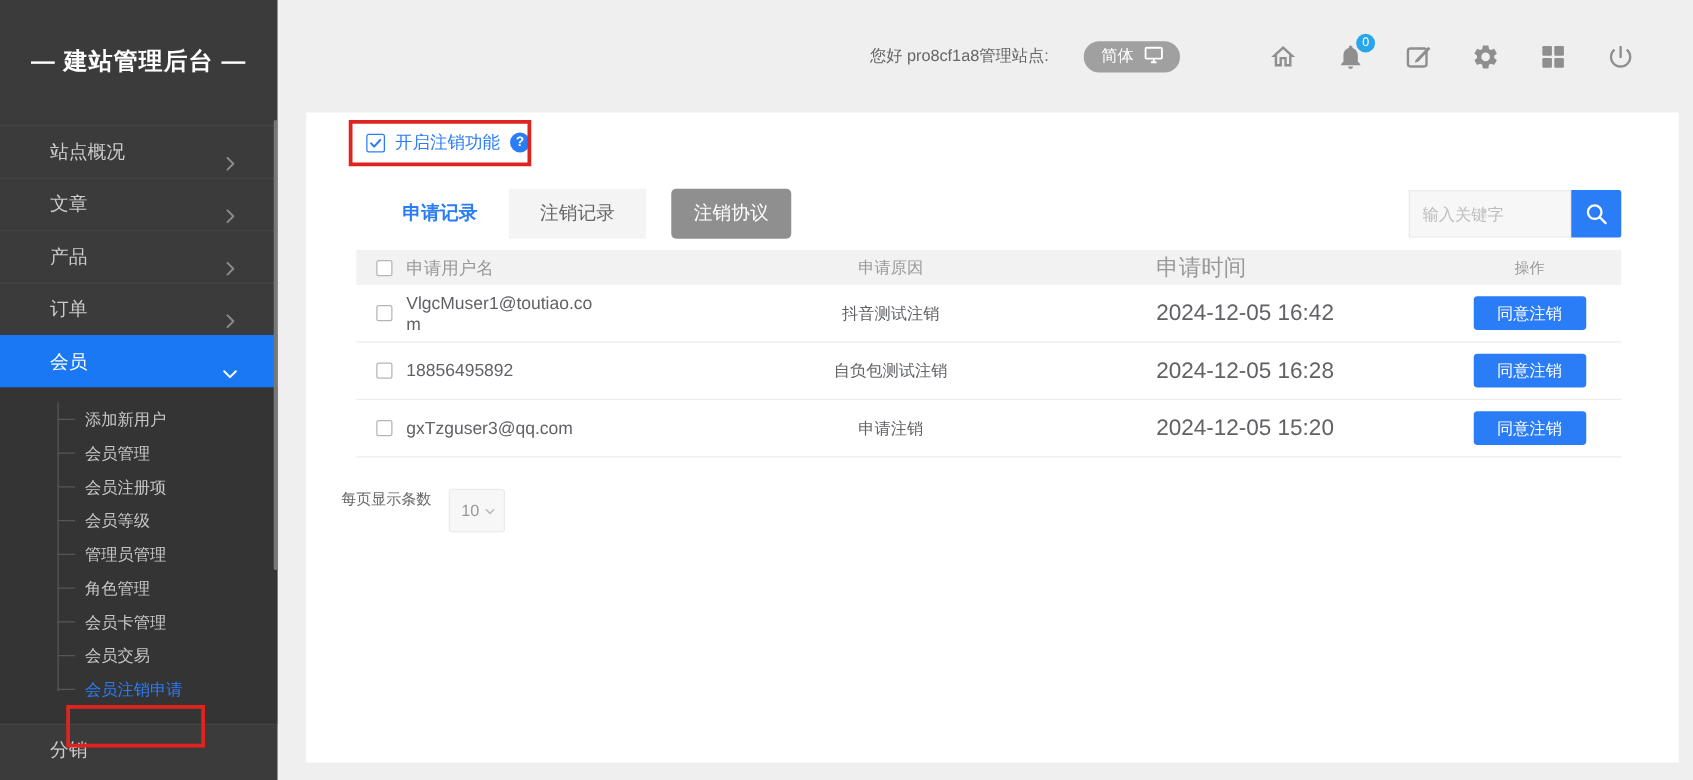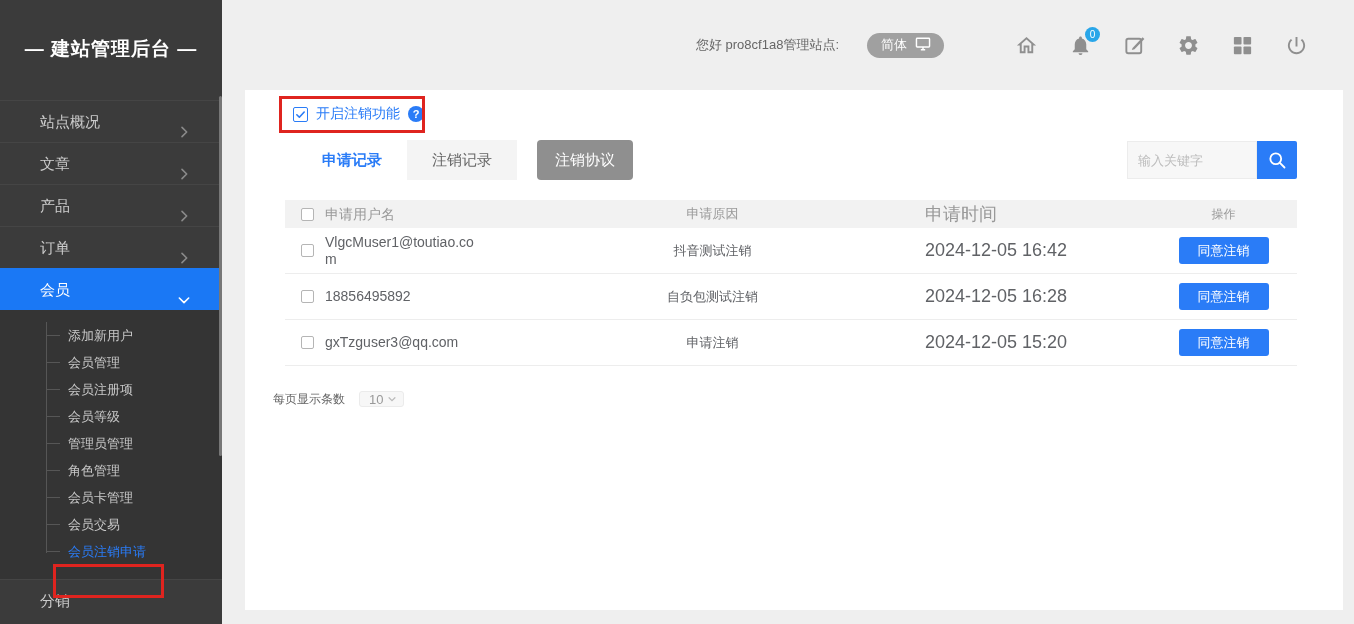--- a/index.html
+++ b/index.html
@@ -33,21 +33,21 @@
 
   
   .card { position:absolute; left:245px; top:90px; width:1098px; height:520px; background:#ffffff; }
 
   .toggle-row { position:absolute; left:48px; top:15px; display:flex; align-items:center; gap:8px; }
   .cbx { width:15px; height:15px; border:1px solid #2a7cf7; border-radius:2px; background:#ffffff; display:flex; align-items:center; justify-content:center; cursor:pointer; }
   .cbx svg { width:11px; height:11px; }
   .toggle-label { color:#2a7cf7; font-size:14px; cursor:pointer; }
   .help-icon { width:16px; height:16px; border-radius:50%; background:#2a7cf7; color:#ffffff; font-size:11px; font-weight:bold; line-height:16px; text-align:center; cursor:pointer; }
 
-  .tabs-row { position:absolute; left:52px; top:50px; right:46px; height:40px; display:flex; align-items:center; }
+  .tabs-row { position:absolute; left:52px; top:61px; right:46px; height:40px; display:flex; align-items:center; }
   .tab { height:40px; line-height:40px; padding:0 25px; font-size:15px; cursor:pointer; }
   .tab.t0 { color:#2a7cf7; background:#ffffff; font-weight:bold; }
   .tab.t1 { color:#666666; background:#f4f4f4; }
   .tab.t2 { color:#ffffff; background:#8f8f8f; border-radius:4px; margin-left:20px; padding:0 18px; }
   .search-wrap { margin-left:auto; display:flex; height:38px; }
   .search-input { width:130px; height:38px; border:1px solid #ececec; background:#f7f7f7; padding:0 10px; font-size:13px; color:#666; outline:none; font-family:inherit; }
   .search-input::placeholder { color:#bdbdbd; }
   .search-btn { width:40px; height:38px; background:#2a7cf7; border:none; display:flex; align-items:center; justify-content:center; cursor:pointer; border-radius:0 2px 2px 0; }
   .search-btn svg { width:20px; height:20px; }
 
@@ -57,21 +57,21 @@
   .c1 { width:40px; display:flex; justify-content:flex-start; padding-left:16px; }
   .c2 { width:175px; text-align:left; font-size:14px; word-break:break-all; padding-right:18px; line-height:17px; }
   .c3 { width:425px; text-align:center; font-size:13px; }
   .c4 { width:225px; text-align:left; font-size:18px; }
   .c5 { width:147px; text-align:center; }
   .row-cbx { width:13px; height:13px; border:1px solid #b5b5b5; border-radius:2px; background:#ffffff; cursor:pointer; }
   .agree-btn { width:90px; height:27px; background:#2a7cf7; color:#ffffff; border:none; border-radius:3px; font-size:13px; cursor:pointer; font-family:inherit; }
 
   .pager { position:absolute; left:28px; top:301px; display:flex; gap:14px; }
   .pager-label { color:#666666; font-size:12px; }
-  .page-size { display:flex; align-items:center; gap:4px; background:#f7f7f7; border:1px solid #ebebeb; border-radius:3px; height:16px; padding:0 6px 0 9px; color:#999999; font-size:13px; cursor:pointer; }
+  .page-size { display:flex; align-items:center; gap:4px; background:#f7f7f7; border:1px solid #ebebeb; border-radius:3px; height:35px; padding:0 6px 0 9px; color:#999999; font-size:13px; cursor:pointer; }
   .page-size svg { width:10px; height:10px; }
 
   
   .anno { position:absolute; border:3px solid #df241f; z-index:10; pointer-events:none; }
   .anno-1 { left:279px; top:96px; width:146px; height:37px; }
   .anno-2 { left:53px; top:564px; width:111px; height:34px; }
 </style>
 </head>
 <body>
 

